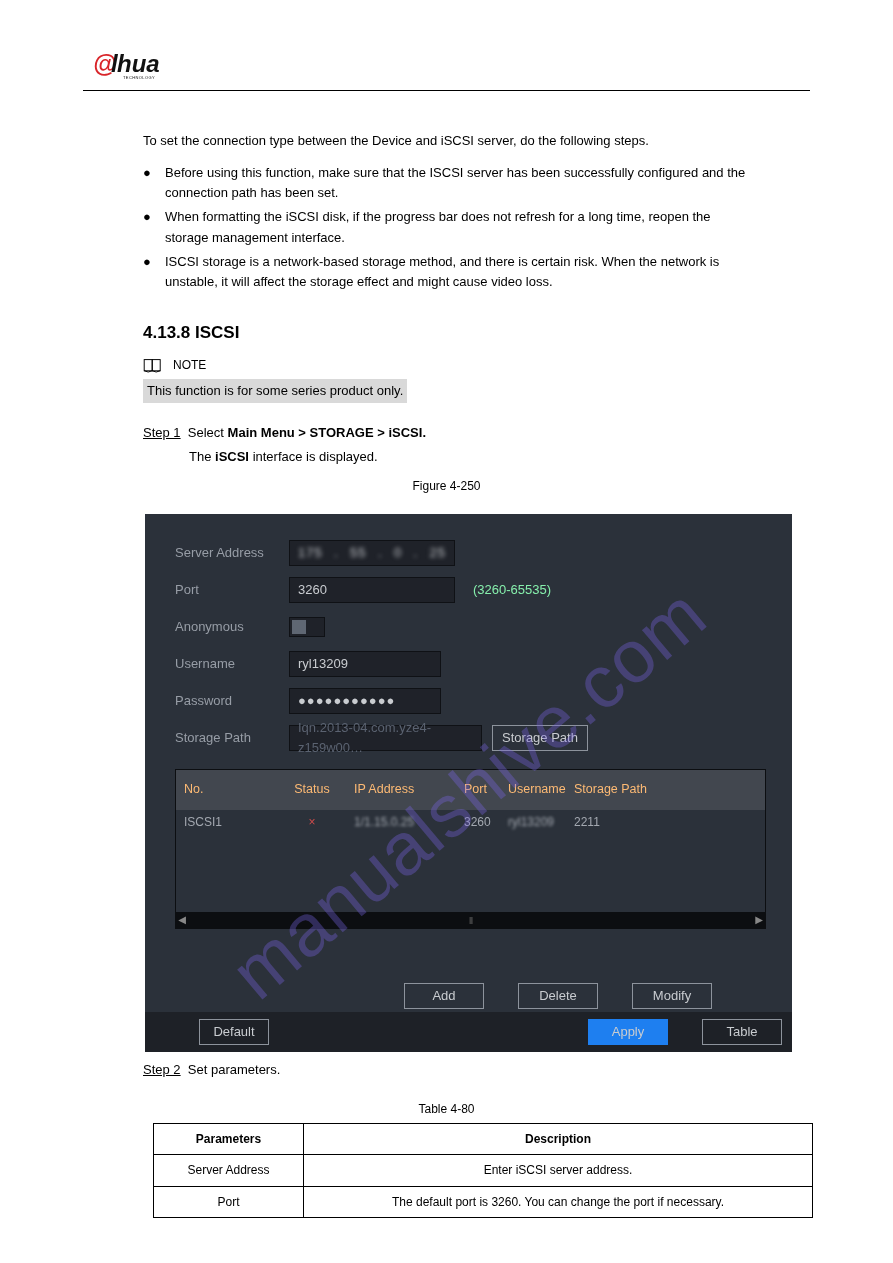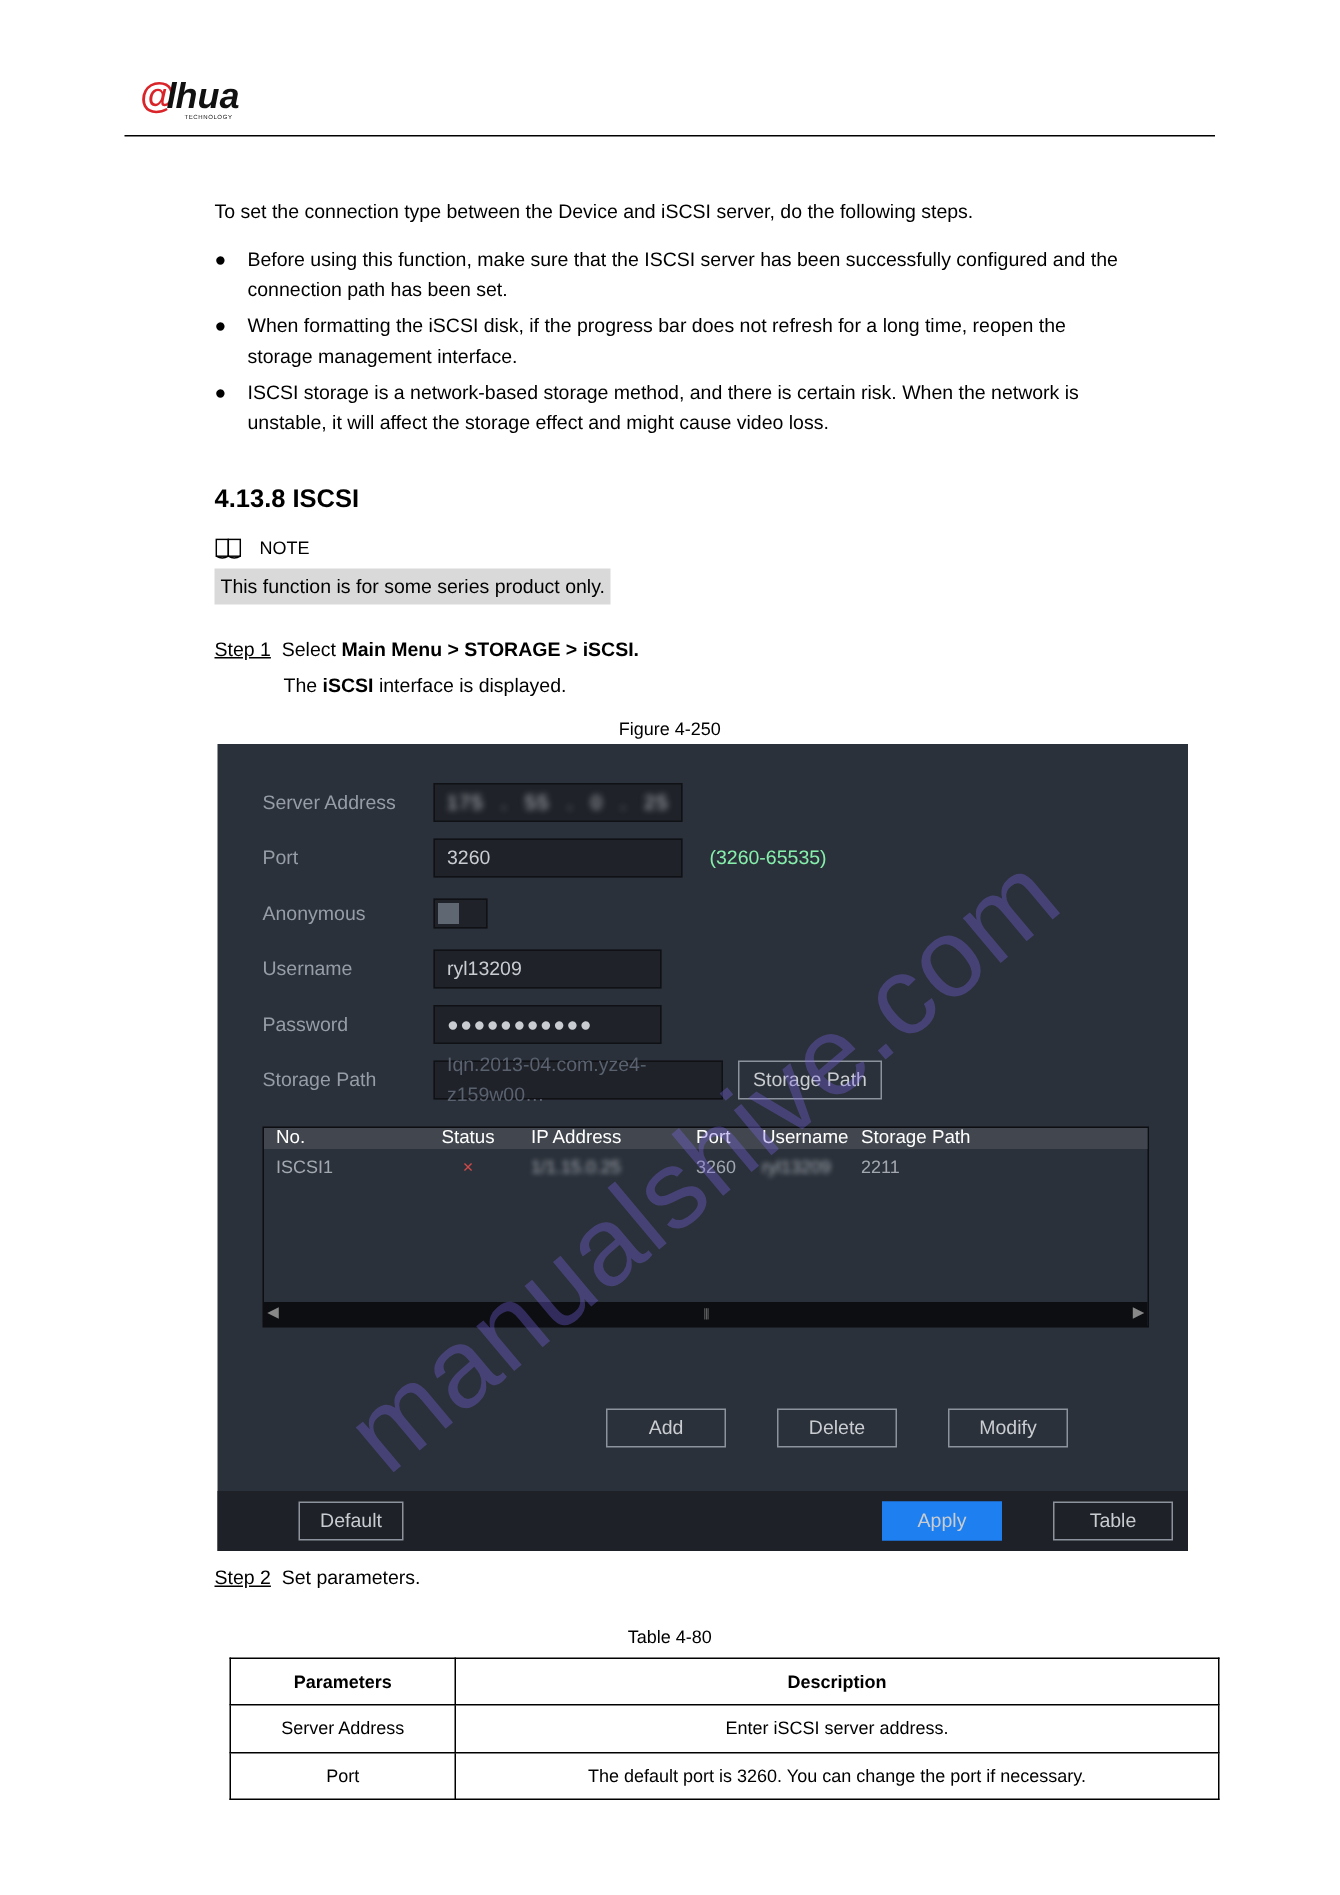--- a/index.html
+++ b/index.html
@@ -11,42 +11,42 @@
   .li { display: flex; margin-bottom: 4px; }
   .li .dot { width: 22px; flex-shrink:0; }
   .li .txt { flex:1; }
   .spaced { margin-top: 12px; }
   .sec-title { font-size: 17px; font-weight: bold; margin-top: 28px; margin-bottom: 10px; }
   .note-row { display:flex; align-items:center; gap:10px; margin-bottom:4px;}
   .note-icon { width:20px; height:16px; }
   .highlight { background: #d9d9d9; display:inline-block; padding: 2px 4px; font-size:13px; }
   .step { margin-top: 20px; margin-bottom: 6px; }
   .step-head { text-decoration: underline; }
-  .fig-caption { font-size: 12px; text-align:center; margin: 10px 0 0 0; }
+  .fig-caption { font-size: 12px; text-align:center; margin: 10px 0 18px 0; }
 
   
   .ui { width: 647px; height: 538px; margin-left: 2px; background:#2b313a; color:#c9ccd0; font-size:13px; position:relative; }
   .ui-body { padding: 26px 26px 0 30px; }
   .frow { display:flex; align-items:center; margin-bottom: 11px; height:26px; }
   .flabel { width: 114px; color:#979da6; }
   .fctrl { height:26px; background:#1f2229; border:1px solid #0f1115; color:#c9ccd0; padding:0 8px; display:flex; align-items:center; }
   .inp-ip { width:166px; justify-content:space-between; letter-spacing:1px;}
   .inp-ip span{filter:blur(2px);}
   .inp-port { width:166px; }
   .hint { color:#86efac; margin-left:18px; }
   .toggle { width:36px; height:20px; background:#1f2229; border:1px solid #0f1115; display:flex; align-items:center; padding:2px; }
   .toggle .knob { width:14px; height:14px; background:#5f6773; }
   .inp-user { width:152px; }
   .inp-pass { width:152px; letter-spacing:1px; }
   .inp-path { width:193px; color:#5a6270; }
   .btn { height:26px; border:1px solid #8d939c; background:transparent; color:#c9ccd0; padding:0 18px; display:flex; align-items:center; justify-content:center; cursor:pointer; font-size:13px;margin-left:24px; }
   .btn-sp { margin-left:10px; width:96px; padding:0; }
 
   .table { margin-top: 18px; border:1px solid #0c0e11; }
-  .thead { display:flex; background:#42474f; height:14px; align-items:center; font-size:12.5px; color:#ffffff; }
+  .thead { display:flex; background:#42474f; height:40px; align-items:center; font-size:12.5px; color:#fdba74; }
   .th, .td { padding:0 4px; }
   .c-no { width:98px; padding-left:8px;}
   .c-st { width:76px; text-align:center;}
   .c-ip { width:110px;}
   .c-pt { width:44px;}
   .c-un { width:66px;}
   .c-sp { flex:1;}
   .trow { display:flex; height:24px; align-items:center; font-size:12px; color:#a3a8b0;}
   .trow .blur{ filter:blur(1.8px);}
   .xx{color:#cf4b4b;}

